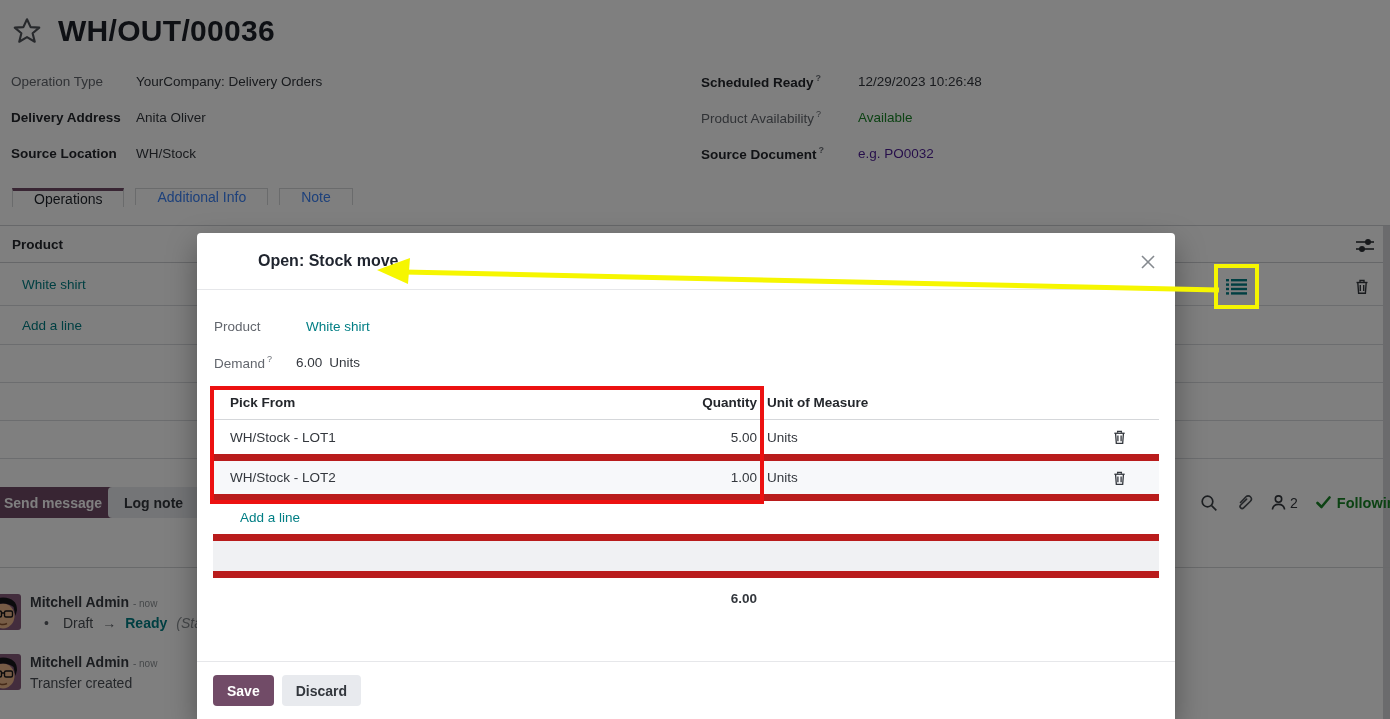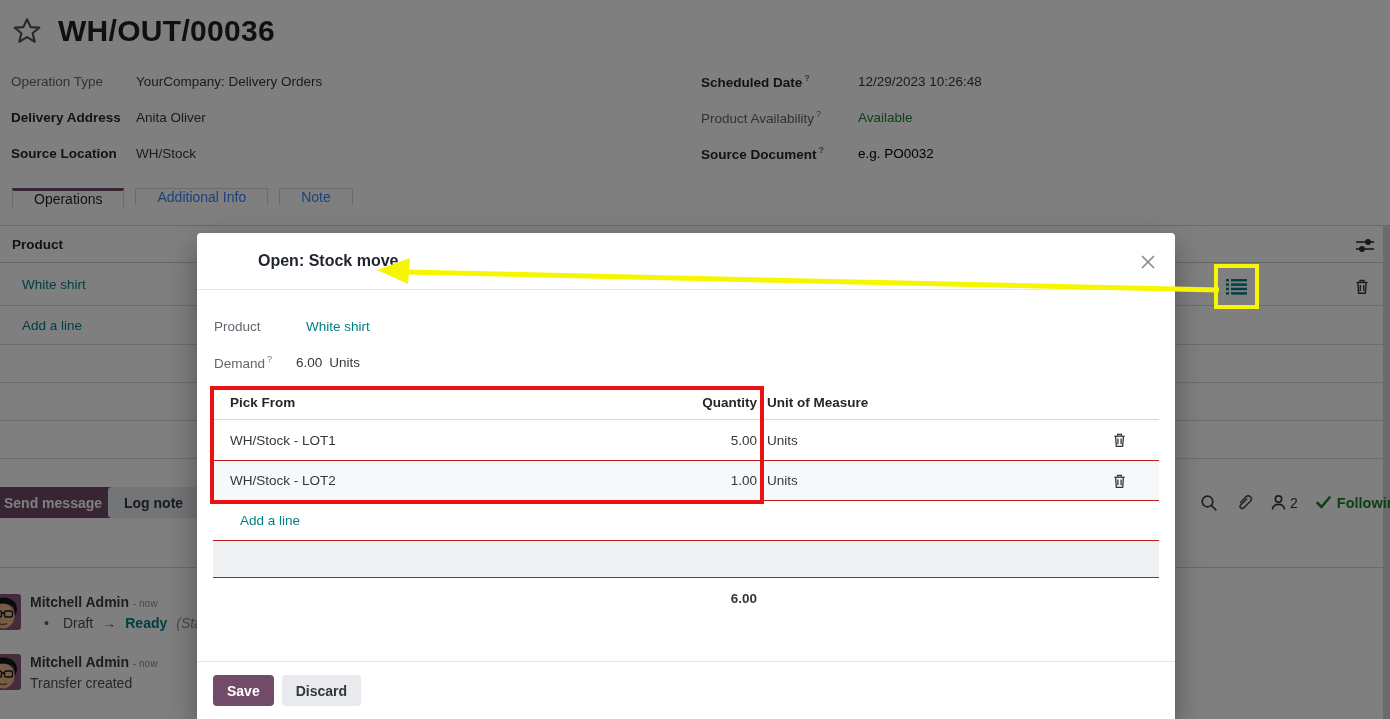--- a/index.html
+++ b/index.html
@@ -17,21 +17,21 @@
   .info-left{left:11px;width:640px;}
   .info-right{left:701px;width:660px;}
   .info-row{display:flex;align-items:center;height:36px;font-size:13.5px;}
   .info-left .info-label{width:125px;}
   .info-right .info-label{width:157px;}
   .info-label{color:#62666d;}
   .info-label.emph{font-weight:700;color:#24272c;}
   .info-label sup{color:#6b6f76;font-size:9px;margin-left:2px;}
   .info-value{color:#33373d;}
   .val-green{color:#188527;}
-  .val-placeholder{color:#000000;text-align:center;}
+  .val-placeholder{color:#4c1d95;text-align:center;}
 
   .tabs{left:12px;top:188px;display:flex;height:38px;align-items:flex-start;z-index:2;gap:12px;}
   .tab{display:flex;align-items:center;padding:0 21px;font-size:14px;color:#3b82f6;
        border:1px solid #d4d6d9;border-bottom:none;background:transparent;margin-right:-1px;}
   .tab.active{background:#fff;border-top:3px solid #714B67;color:#1d2129;}
   .tabbar-line{left:0;right:0;top:225px;border-bottom:1px solid #cfd1d5;}
 
   .bg-thead{left:0;right:0;top:226px;height:37px;border-bottom:1px solid #cdcfd3;
             display:flex;align-items:center;padding:0 12px;font-size:13.5px;font-weight:700;color:#24272c;}
   .bg-row{left:0;right:0;border-bottom:1px solid #d8dade;display:flex;align-items:center;
@@ -80,21 +80,21 @@
            align-items:center;justify-content:center;cursor:pointer;}
   .m-row{position:absolute;left:0;display:flex;align-items:center;height:30px;font-size:13.5px;padding:0 17px;}
   .m-row-product{top:78px;}
   .m-row-demand{top:114px;}
   .m-label{width:82px;color:#62666d;}
   .m-label sup{color:#6b6f76;font-size:9px;margin-left:2px;}
   .m-demand-val{color:#33373d;}
   .m-demand-uom{color:#33373d;margin-left:7px;}
 
   .m-table{position:absolute;left:16px;top:152px;width:946px;font-size:13.5px;color:#33373d;}
-  .t-row{display:flex;align-items:center;border-bottom:1px solid #b91c1c;}
+  .t-row{display:flex;align-items:center;border-bottom:7px solid #b91c1c;}
   .t-head{height:35px;font-weight:700;color:#24272c;border-bottom:1px solid #d5d7da;}
   .t-r1{height:41px;background:#fff;}
   .t-r2{height:40px;background:#f7f8fa;}
   .t-add{height:40px;}
   .t-band{height:37px;background:#f0f1f3;}
   .t-total{height:40px;border-bottom:none;}
   .c-pick{flex:0 0 357px;padding-left:17px;}
   .c-qty{flex:0 0 187px;text-align:right;}
   .c-uom{flex:1 1 auto;padding-left:10px;}
   .c-del{flex:0 0 70px;display:flex;justify-content:flex-end;padding-right:32px;}
@@ -136,21 +136,21 @@
       <span class="info-value">Anita Oliver</span>
     </div>
     <div class="info-row">
       <span class="info-label emph">Source Location</span>
       <span class="info-value">WH/Stock</span>
     </div>
   </div>
 
   <div class="abs info-col info-right">
     <div class="info-row">
-      <span class="info-label emph"><span>Scheduled Date</span><sup>?</sup></span>
+      <span class="info-label emph"><span>Scheduled Ready</span><sup>?</sup></span>
       <span class="info-value">12/29/2023 10:26:48</span>
     </div>
     <div class="info-row">
       <span class="info-label"><span>Product Availability</span><sup>?</sup></span>
       <span class="info-value val-green">Available</span>
     </div>
     <div class="info-row">
       <span class="info-label emph"><span>Source Document</span><sup>?</sup></span>
       <span class="info-value val-placeholder">e.g. PO0032</span>
     </div>

